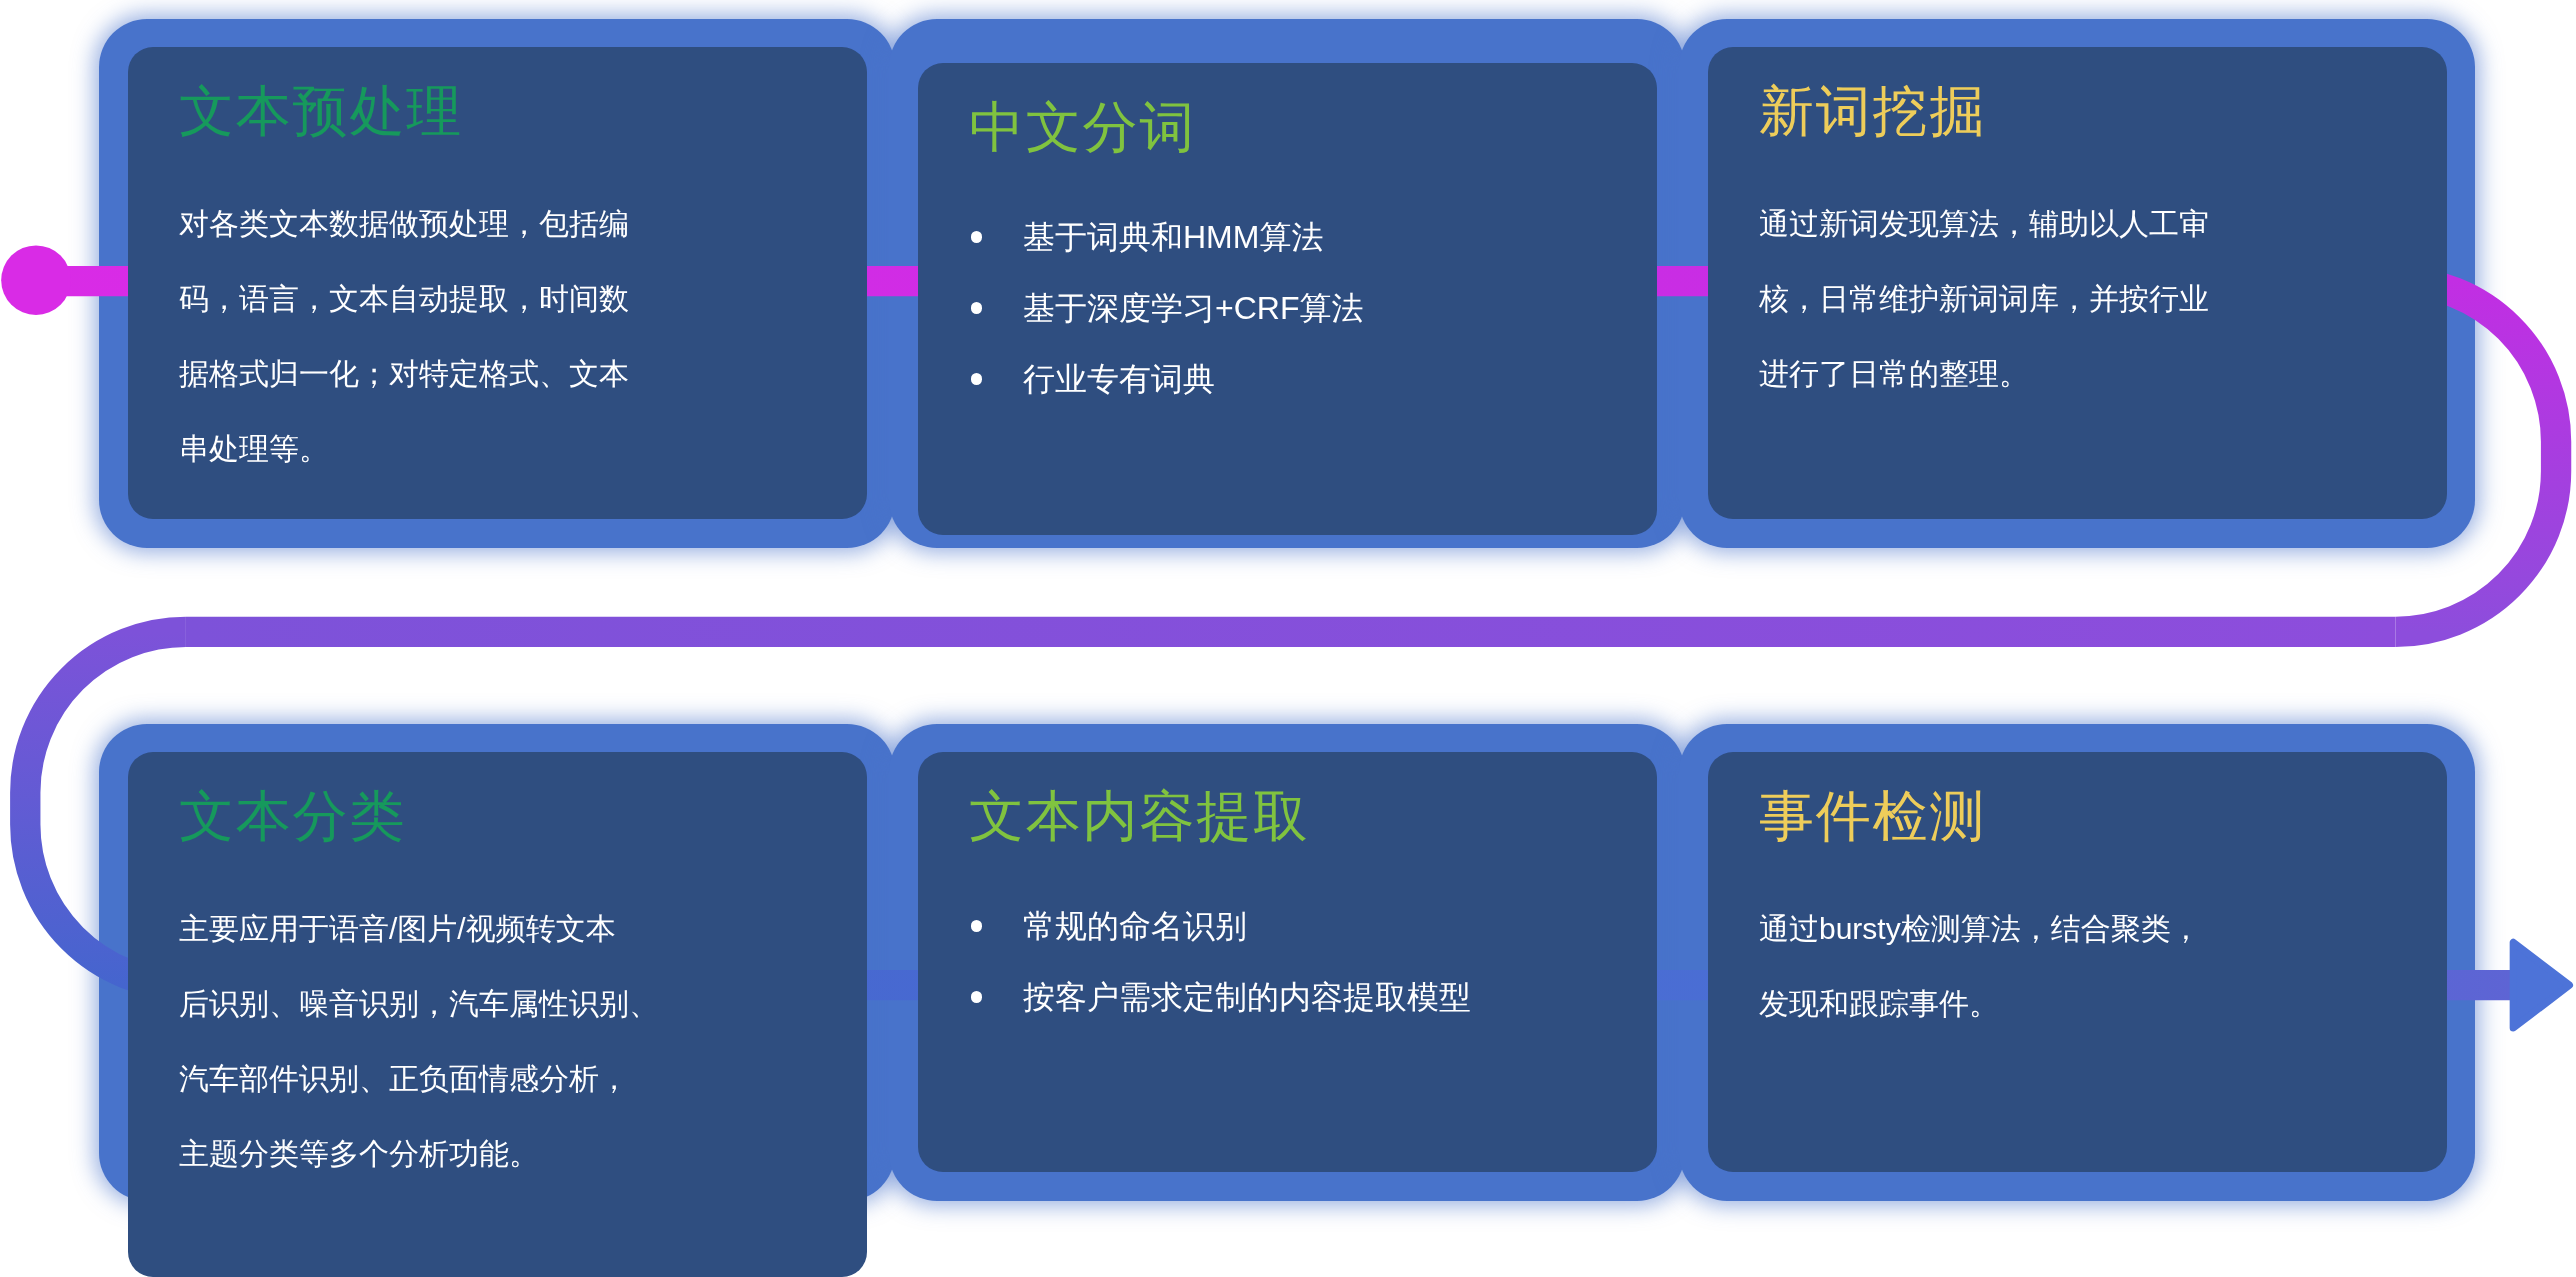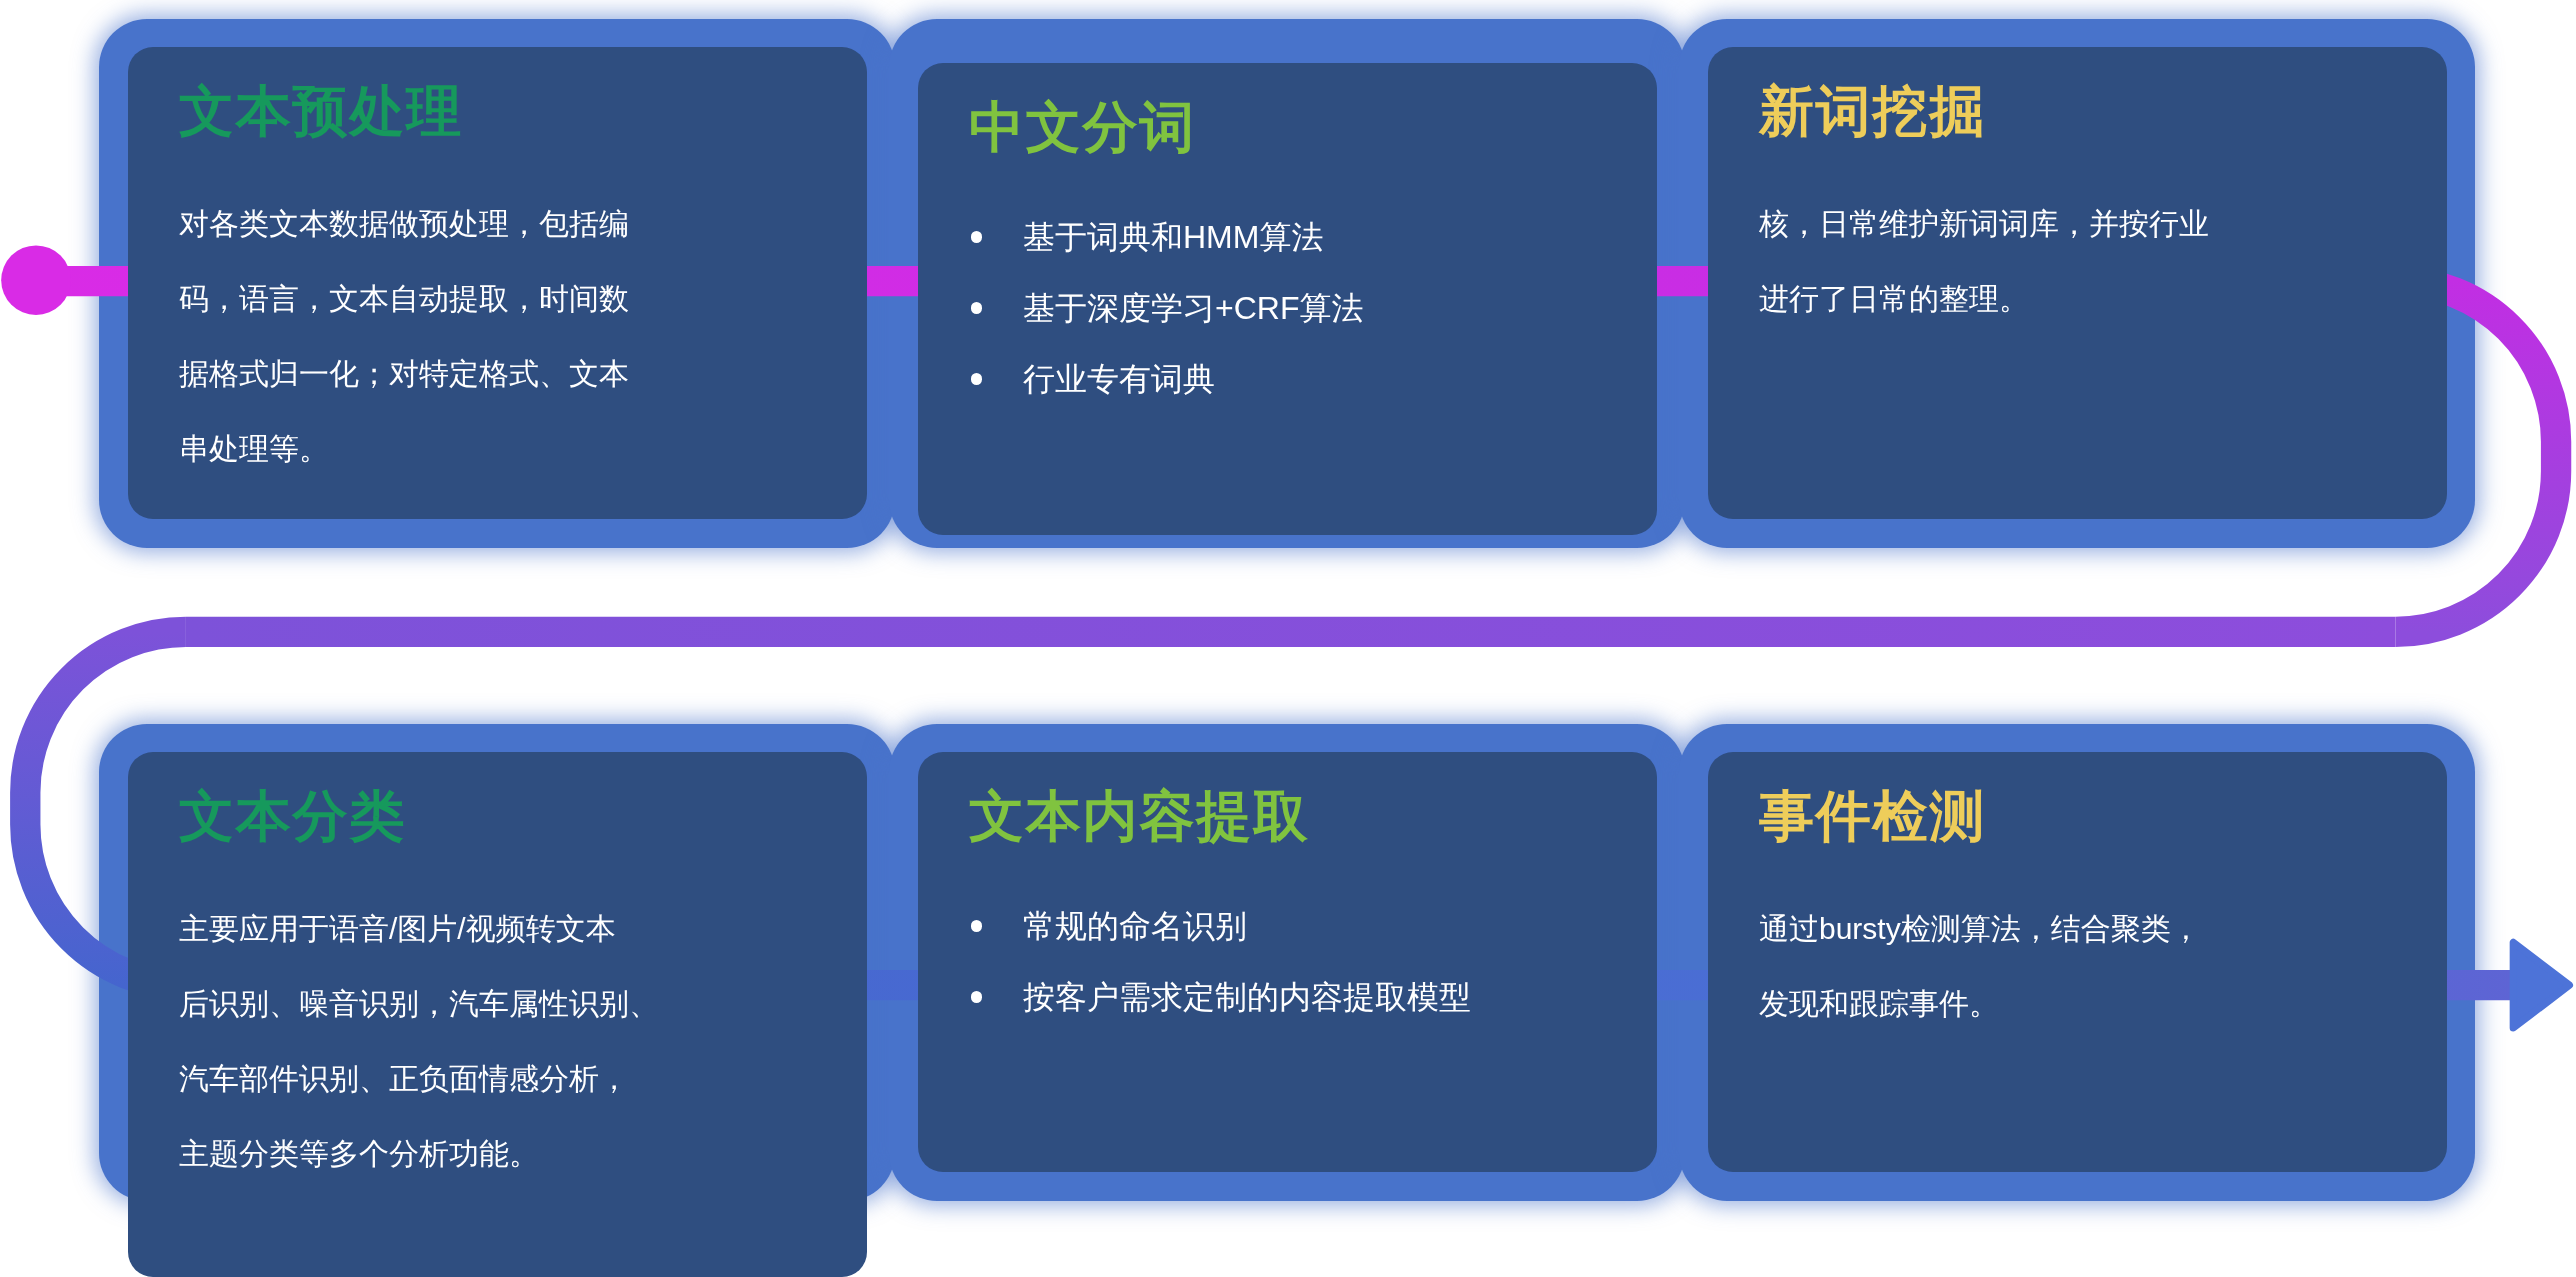--- a/index.html
+++ b/index.html
@@ -3,21 +3,21 @@
 <meta charset="utf-8">
 <style>
   html,body{margin:0;padding:0}
   .stage{position:relative;width:2576px;height:1277px;background:#ffffff;overflow:hidden;
          font-family:"Liberation Sans",sans-serif}
   .connector{position:absolute;left:0;top:0;z-index:2}
   .glow{position:absolute;background:#4873cb;border-radius:48px;z-index:1;
         box-shadow:0 0 21.4px 4.5px rgba(72,115,203,0.55)}
   .card{position:absolute;background:#2f4e80;border-radius:25px;z-index:3;
         padding:30px 51px 0 51px;box-sizing:border-box;color:#ffffff}
-  .card h2{margin:0;font-size:55px;line-height:68px;font-weight:bold;letter-spacing:1.8px}
+  .card h2{margin:0;font-size:55px;line-height:68px;font-weight:normal;letter-spacing:1.8px}
   .t-green{color:#16995c}
   .t-lime{color:#80c33f}
   .t-yellow{color:#eecd5a}
   .body{margin-top:41px;font-size:30px;line-height:75px}
   .line{white-space:nowrap}
   ul.bullets{list-style:none;margin:41px 0 0 0;padding:0;font-size:32px;line-height:71px}
   ul.bullets li{position:relative;padding-left:54px;white-space:nowrap}
   .dot{position:absolute;left:1.8px;top:50%;margin-top:-6.2px;width:11.6px;height:11.6px;border-radius:50%;background:#ffffff}
   
   .g1{left:99px;top:19px;width:796px;height:529px}
@@ -93,20 +93,21 @@
     <ul class="bullets">
       <li><span class="dot"></span><span>基于词典和HMM算法</span></li>
       <li><span class="dot"></span><span>基于深度学习+CRF算法</span></li>
       <li><span class="dot"></span><span>行业专有词典</span></li>
     </ul>
   </div>
 
   <div class="card c3">
     <h2 class="t-yellow">新词挖掘</h2>
     <div class="body">
+      <div class="line">通过新词发现算法，辅助以人工审</div>
       <div class="line">核，日常维护新词词库，并按行业</div>
       <div class="line">进行了日常的整理。</div>
     </div>
   </div>
 
   <div class="card c4">
     <h2 class="t-green">文本分类</h2>
     <div class="body">
       <div class="line">主要应用于语音/图片/视频转文本</div>
       <div class="line">后识别、噪音识别，汽车属性识别、</div>

